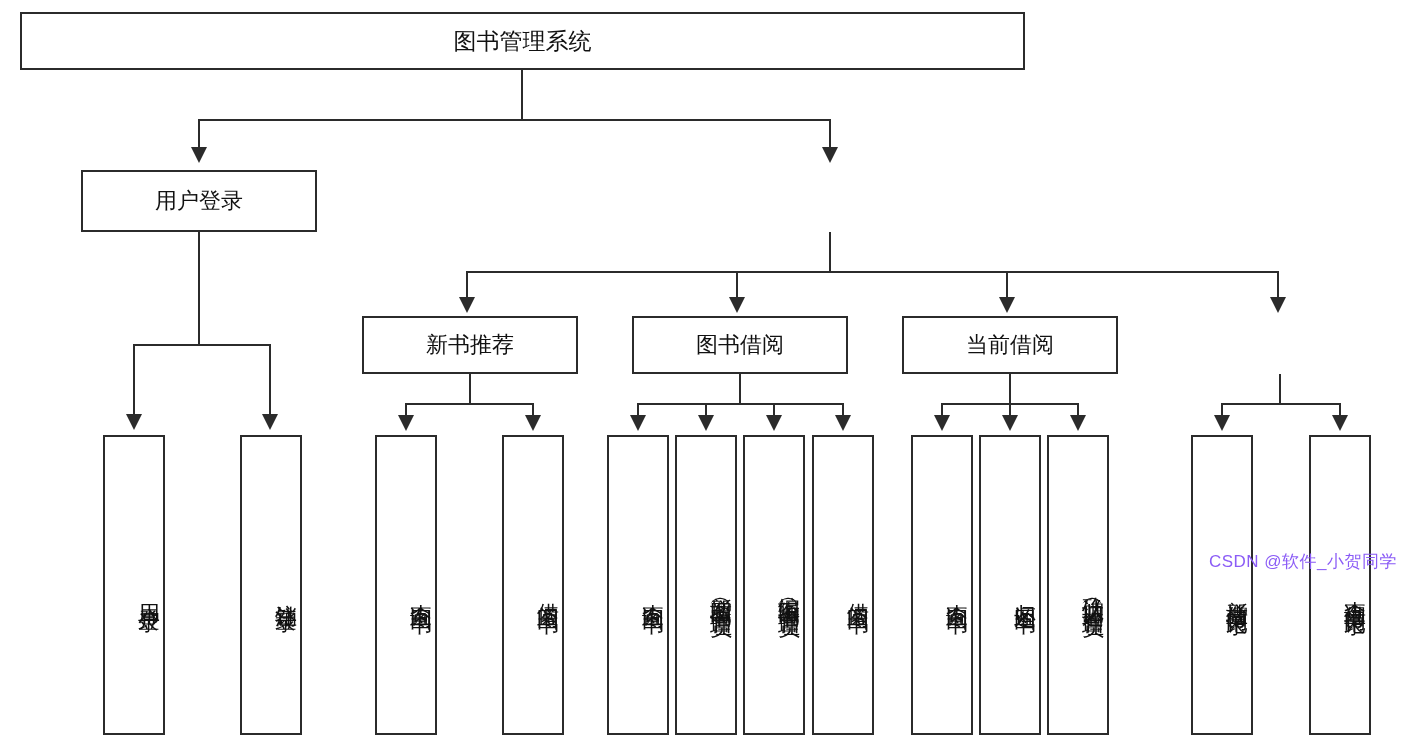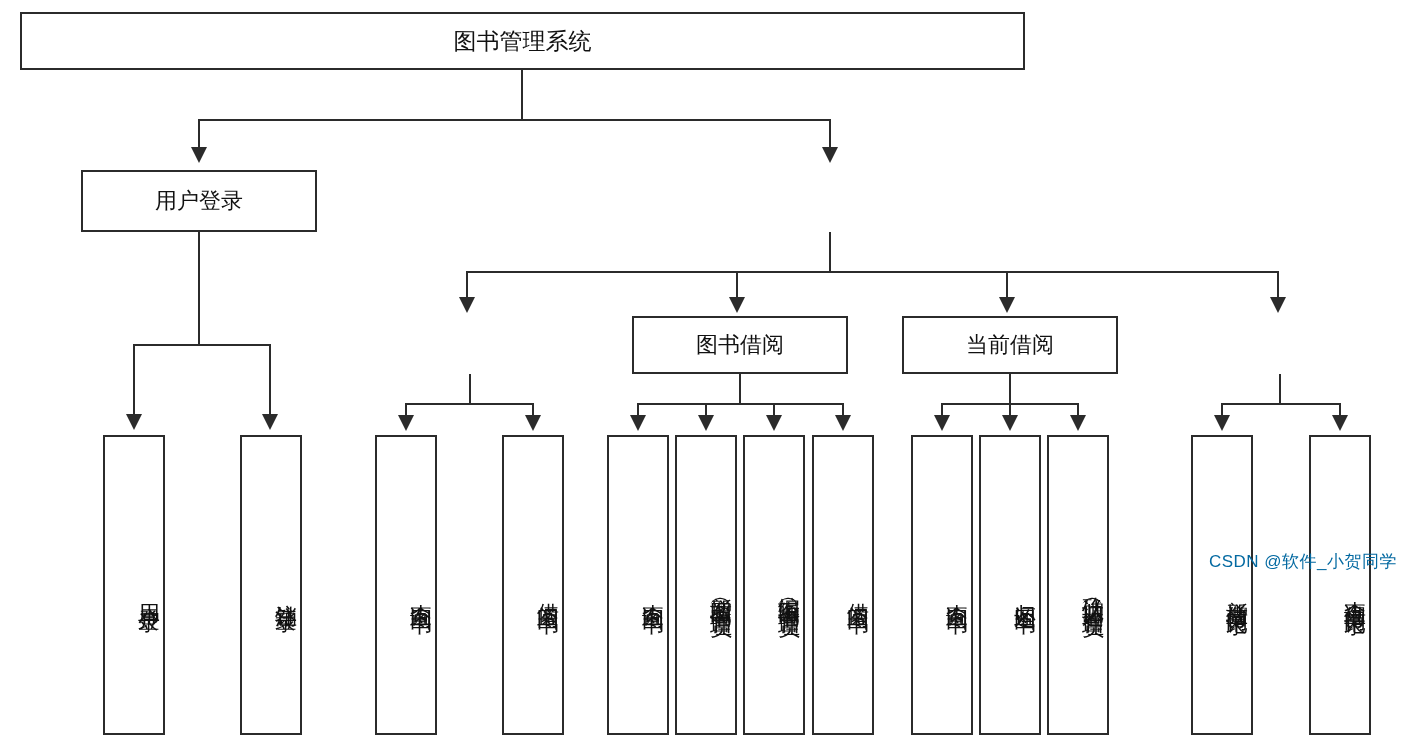--- a/index.html
+++ b/index.html
@@ -60,21 +60,21 @@
     width:0;height:0;
     border-left:8px solid transparent;
     border-right:8px solid transparent;
     border-top:16px solid #2b2b2b;
   }
 
   .watermark{
     position:absolute;
     right:8px;bottom:6px;
     font-size:17px;
-    color:#0369a1;
+    color:#8b5cf6;
     letter-spacing:.5px;
     white-space:nowrap;
     pointer-events:none;
   }
 </style>
 </head>
 <body>
 
 <div id="stage">
 
@@ -111,20 +111,23 @@
 
   <div class="vline" style="left:736px;top:271px;height:28px;"></div>
   <div class="arrow" style="left:729px;top:297px;"></div>
 
   <div class="vline" style="left:1006px;top:271px;height:28px;"></div>
   <div class="arrow" style="left:999px;top:297px;"></div>
 
   <div class="vline" style="left:1277px;top:271px;height:28px;"></div>
   <div class="arrow" style="left:1270px;top:297px;"></div>
 
+  <div class="node lvl3" style="left:362px;top:316px;width:216px;height:58px;">
+    <span>新书推荐</span>
+  </div>
   <div class="node lvl3" style="left:902px;top:316px;width:216px;height:58px;">
     <span>当前借阅</span>
   </div>
   <div class="node lvl3" style="left:632px;top:316px;width:216px;height:58px;">
     <span>图书借阅</span>
   </div>
 
   <div class="vline" style="left:469px;top:374px;height:30px;"></div>
   <div class="hline" style="left:406px;top:403px;width:128px;"></div>
   <div class="vline" style="left:405px;top:403px;height:14px;"></div>

